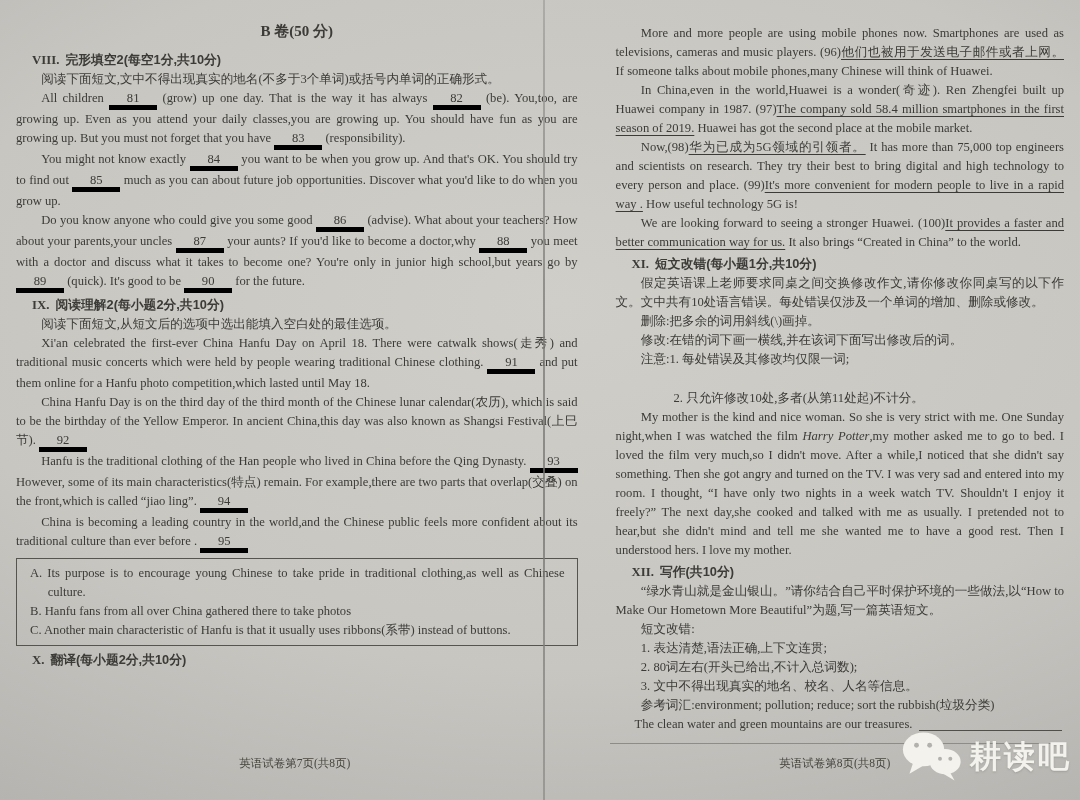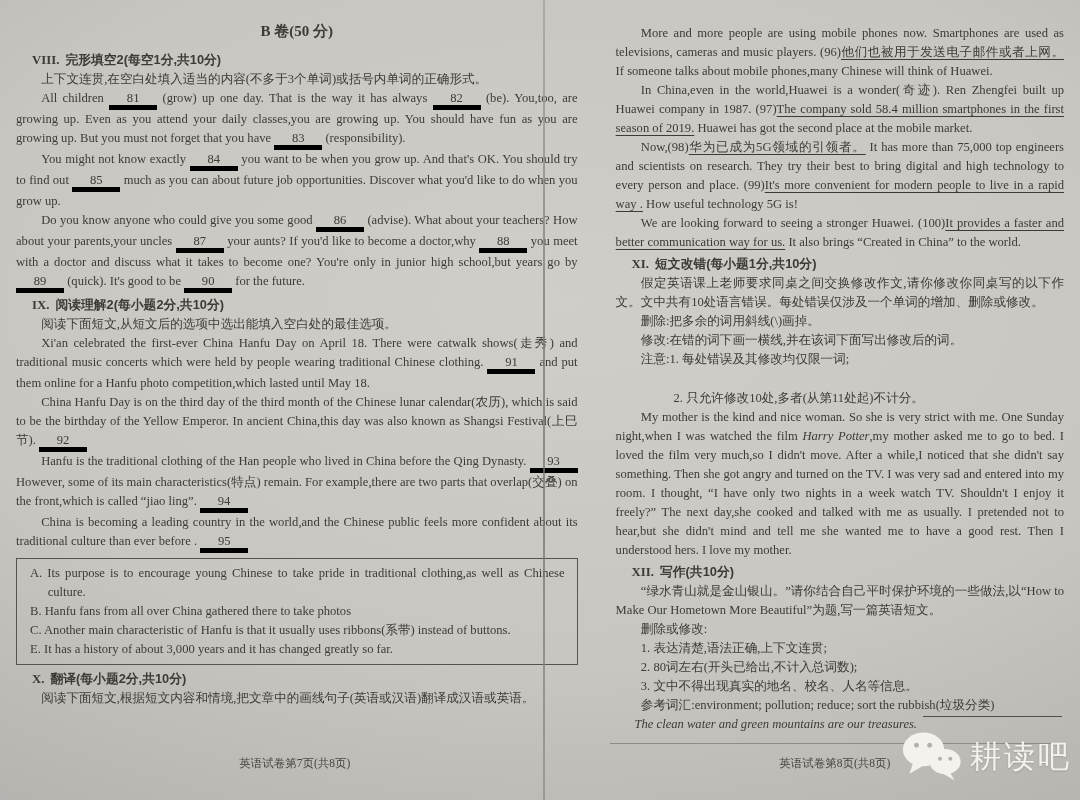--- a/index.html
+++ b/index.html
@@ -22,65 +22,63 @@
   p{margin:0;text-indent:2em;}
   .bk{display:inline-block;min-width:40px;padding:0 4px;text-align:center;
       border-bottom:5px solid #000000;line-height:14px;text-indent:0;}
   .ul{text-decoration:underline;text-underline-offset:3px;}
   i{font-style:italic;}
   .optbox{border:1.5px solid #55544e;margin:5px 0 4px 0;padding:5px 12px 5px 13px;}
   .opt{padding-left:1.4em;text-indent:-1.4em;}
   .note2{text-indent:4.6em;margin-top:20px;}
   .footer{position:absolute;bottom:27px;left:0;right:0;text-align:center;
           font-size:11.5px;text-indent:0;color:#47463f;}
-  .open-line{display:flex;align-items:flex-start;text-indent:0;font-style:italic;}
+  .open-line{display:flex;align-items:flex-end;text-indent:0;}
   .open-line .txt{white-space:nowrap;padding-left:1.5em;}
   .fill{flex:1;border-bottom:1px solid #504f49;margin:0 2px 3px 6px;height:1px;}
   .hr-right{border:none;border-top:1px solid #8d8c87;margin:9px 0 0 -6px;}
   .watermark{position:absolute;right:8px;bottom:18px;display:flex;align-items:center;gap:7px;}
-  .wm-text{font-size:31px;font-weight:normal;color:#f3f2ed;letter-spacing:3px;
+  .wm-text{font-size:31px;font-weight:bold;color:#f3f2ed;letter-spacing:3px;
            font-family:"Liberation Sans","DejaVu Sans",sans-serif;
            text-shadow:0 1px 2px rgba(110,110,105,.35);}
 </style>
 </head>
 <body>
 
 <div class="sheet">
 
   <div class="page left">
     <div class="btitle">B 卷(50 分)</div>
 
     <div class="h">
       <span class="num">VIII.</span><span>完形填空2(每空1分,共10分)</span>
     </div>
-    <p>上下文连贯,在空白处填入适当的内容(不多于3个单词)或括号内单词的正确形式。</p>
+    <p>阅读下面短文,文中不得出现真实的地名(不多于3个单词)或括号内单词的正确形式。</p>
     <p>All children <span class="bk">81</span> (grow) up one day. That is the way it has always <span class="bk">82</span> (be). You,too, are growing up. Even as you attend your daily classes,you are growing up. You should have fun as you are growing up. But you must not forget that you have <span class="bk">83</span> (responsibility).</p>
     <p>You might not know exactly <span class="bk">84</span> you want to be when you grow up. And that's OK. You should try to find out <span class="bk">85</span> much as you can about future job opportunities. Discover what you'd like to do when you grow up.</p>
     <p>Do you know anyone who could give you some good <span class="bk">86</span> (advise). What about your teachers? How about your parents,your uncles <span class="bk">87</span> your aunts? If you'd like to become a doctor,why <span class="bk">88</span> you meet with a doctor and discuss what it takes to become one? You're only in junior high school,but years go by <span class="bk">89</span> (quick). It's good to be <span class="bk">90</span> for the future.</p>
 
     <div class="h">
       <span class="num">IX.</span><span>阅读理解2(每小题2分,共10分)</span>
     </div>
     <p>阅读下面短文,从短文后的选项中选出能填入空白处的最佳选项。</p>
     <p>Xi'an celebrated the first-ever China Hanfu Day on April 18. There were catwalk shows(走秀) and traditional music concerts which were held by people wearing traditional Chinese clothing. <span class="bk">91</span> and put them online for a Hanfu photo competition,which lasted until May 18.</p>
     <p>China Hanfu Day is on the third day of the third month of the Chinese lunar calendar(农历), which is said to be the birthday of the Yellow Emperor. In ancient China,this day was also known as Shangsi Festival(上巳节). <span class="bk">92</span></p>
     <p>Hanfu is the traditional clothing of the Han people who lived in China before the Qing Dynasty. <span class="bk">93</span> However, some of its main characteristics(特点) remain. For example,there are two parts that overlap(交叠) on the front,which is called “jiao ling”. <span class="bk">94</span></p>
     <p>China is becoming a leading country in the world,and the Chinese public feels more confident about its traditional culture than ever before . <span class="bk">95</span></p>
 
     <div class="optbox">
       <p class="opt">A. Its purpose is to encourage young Chinese to take pride in traditional clothing,as well as Chinese culture.</p>
       <p class="opt">B. Hanfu fans from all over China gathered there to take photos</p>
       <p class="opt">C. Another main characteristic of Hanfu is that it usually uses ribbons(系带) instead of buttons.</p>
-      <p class="opt">E. It has a history of about 3,000 years and it has changed greatly so far.</p>
     </div>
 
     <div class="h">
       <span class="num">X.</span><span>翻译(每小题2分,共10分)</span>
     </div>
-    <p>阅读下面短文,根据短文内容和情境,把文章中的画线句子(英语或汉语)翻译成汉语或英语。</p>
 
     <div class="footer">英语试卷第7页(共8页)</div>
   </div>
 
   <div class="divider"></div>
 
   <div class="page right">
     <p>More and more people are using mobile phones now. Smartphones are used as televisions, cameras and music players. (96)<span class="ul">他们也被用于发送电子邮件或者上网。</span> If someone talks about mobile phones,many Chinese will think of Huawei.</p>
     <p>In China,even in the world,Huawei is a wonder(奇迹). Ren Zhengfei built up Huawei company in 1987. (97)<span class="ul">The company sold 58.4 million smartphones in the first season of 2019.</span> Huawei has got the second place at the mobile market.</p>
     <p>Now,(98)<span class="ul">华为已成为5G领域的引领者。</span> It has more than 75,000 top engineers and scientists on research. They try their best to bring digital and high technology to every person and place. (99)<span class="ul">It's more convenient for modern people to live in a rapid way .</span> How useful technology 5G is!</p>
@@ -93,21 +91,21 @@
     <p>删除:把多余的词用斜线(\)画掉。</p>
     <p>修改:在错的词下画一横线,并在该词下面写出修改后的词。</p>
     <p>注意:1. 每处错误及其修改均仅限一词;</p>
     <p class="note2">2. 只允许修改10处,多者(从第11处起)不计分。</p>
     <p>My mother is the kind and nice woman. So she is very strict with me. One Sunday night,when I was watched the film <i>Harry Potter</i>,my mother asked me to go to bed. I loved the film very much,so I didn't move. After a while,I noticed that she didn't say something. Then she got angry and turned on the TV. I was very sad and entered into my room. I thought, “I have only two nights in a week watch TV. Shouldn't I enjoy it freely?” The next day,she cooked and talked with me as usually. I pretended not to hear,but she didn't mind and tell me she wanted me to have a good rest. Then I understood hers. I love my mother.</p>
 
     <div class="h">
       <span class="num">XII.</span><span>写作(共10分)</span>
     </div>
     <p>“绿水青山就是金山银山。”请你结合自己平时保护环境的一些做法,以“How to Make Our Hometown More Beautiful”为题,写一篇英语短文。</p>
-    <p>删除或修改:</p>
+    <p>短文改错:</p>
     <p>1. 表达清楚,语法正确,上下文连贯;</p>
     <p>2. 80词左右(开头已给出,不计入总词数);</p>
     <p>3. 文中不得出现真实的地名、校名、人名等信息。</p>
     <p>参考词汇:environment; pollution; reduce; sort the rubbish(垃圾分类)</p>
 
     <div class="open-line">
       <span class="txt">The clean water and green mountains are our treasures.</span>
       <span class="fill"></span>
     </div>
 

